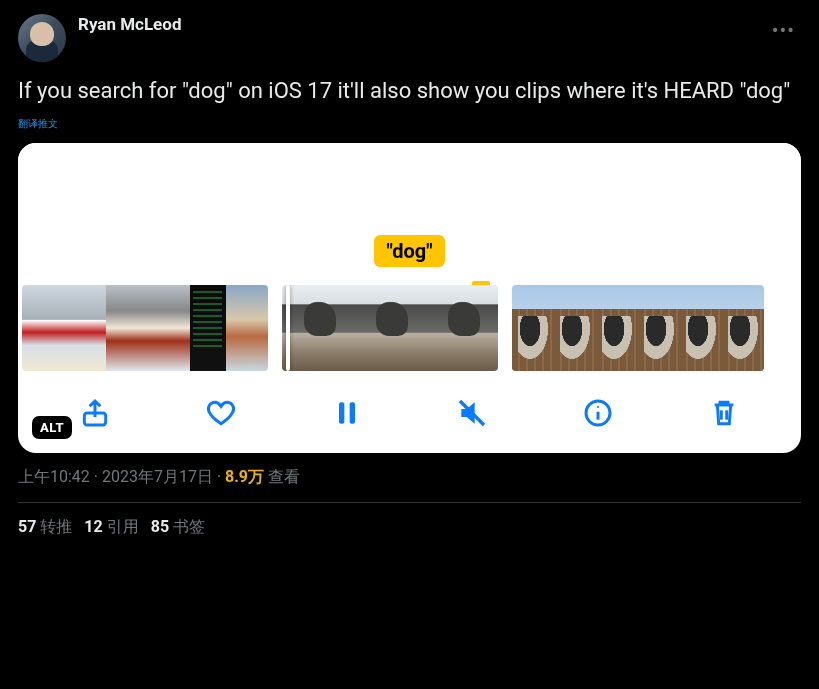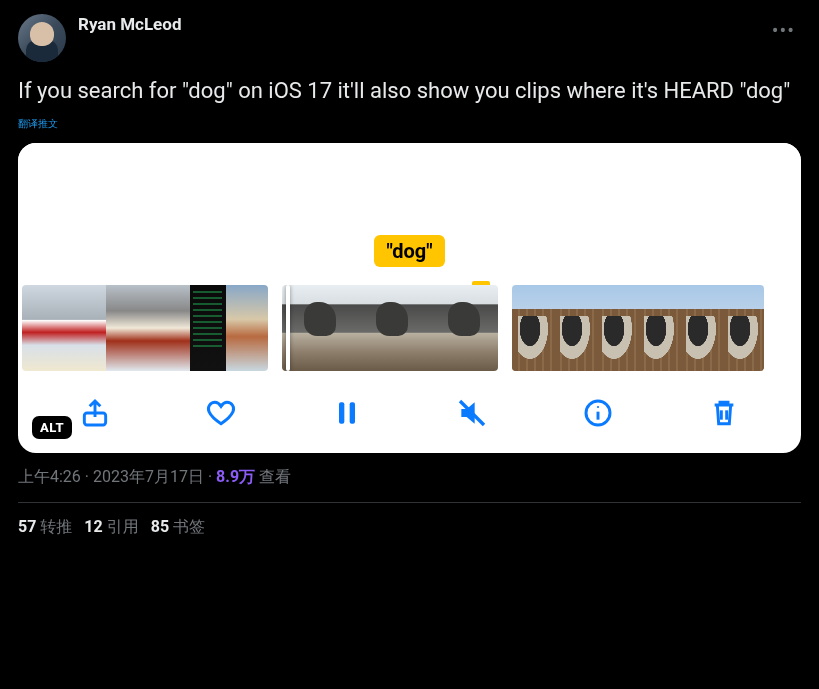--- a/index.html
+++ b/index.html
@@ -175,21 +175,21 @@
     font-weight:800;
     padding:4px 8px;
     border-radius:7px;
     letter-spacing:0.5px;
   }
   .meta-line {
     color:#71767b;
     font-size:16px;
     margin-bottom:14px;
   }
-  .meta-line .views-count { color:#8b5cf6; font-weight:700; }
+  .meta-line .views-count { color:#eab308; font-weight:700; }
   .divider {
     border:none;
     border-top:1px solid #2f3336;
     margin:0;
   }
   .stats-row {
     display:flex;
     gap:12px;
     padding:14px 0 0 0;
     font-size:16px;
@@ -283,21 +283,21 @@
             <line x1="10" y1="10" x2="10" y2="17"></line>
             <line x1="14" y1="10" x2="14" y2="17"></line>
           </svg>
       </div>
     </div>
 
     <div class="alt-badge">ALT</div>
   </div>
 
   <div class="meta-line">
-    <span>上午4:26</span>
+    <span>上午10:42</span>
     ·
     <span>2023年7月17日</span>
     ·
     <span class="views-count">8.9万</span>
     <span>查看</span>
   </div>
 
   <hr class="divider">
 
   <div class="stats-row">

